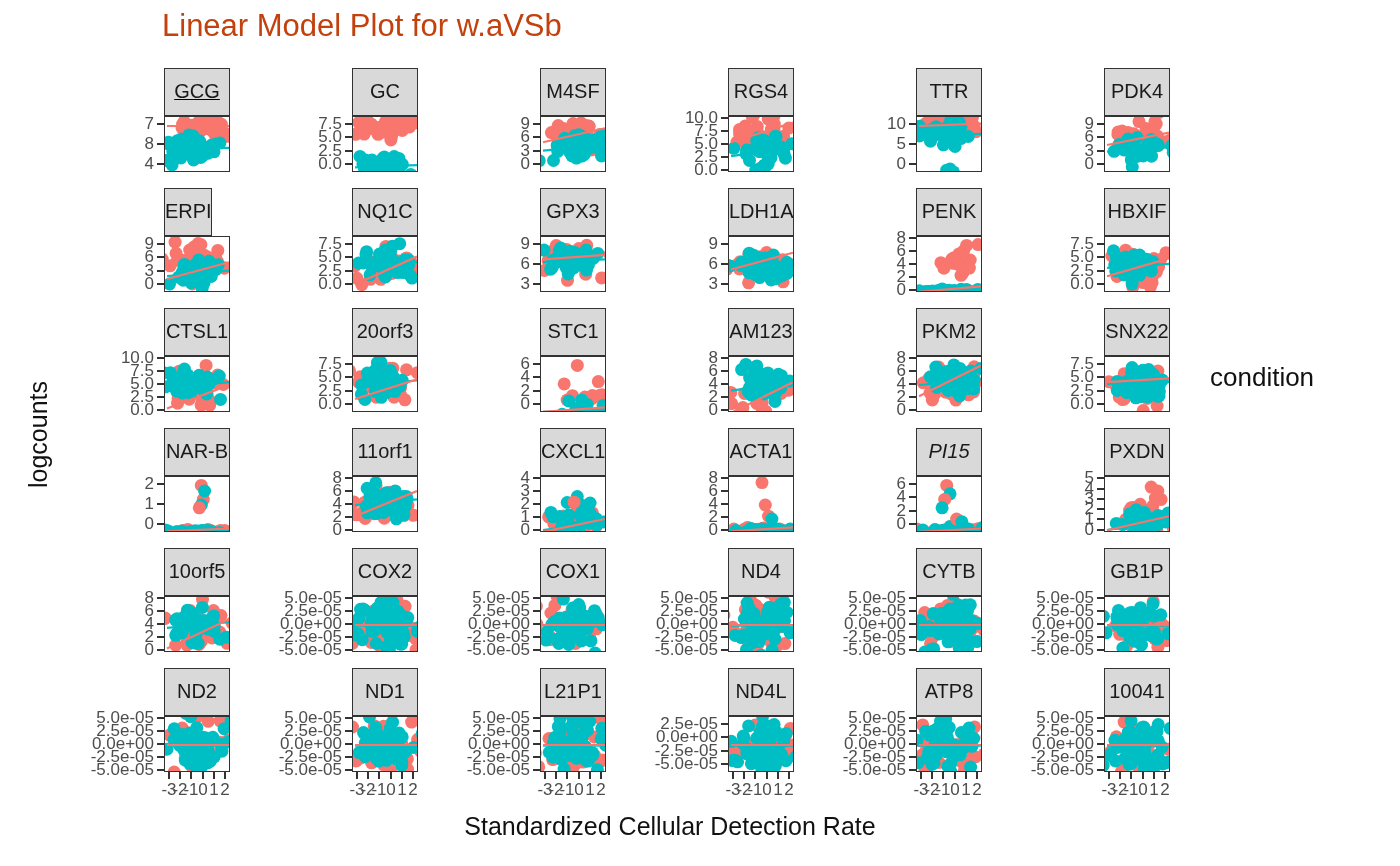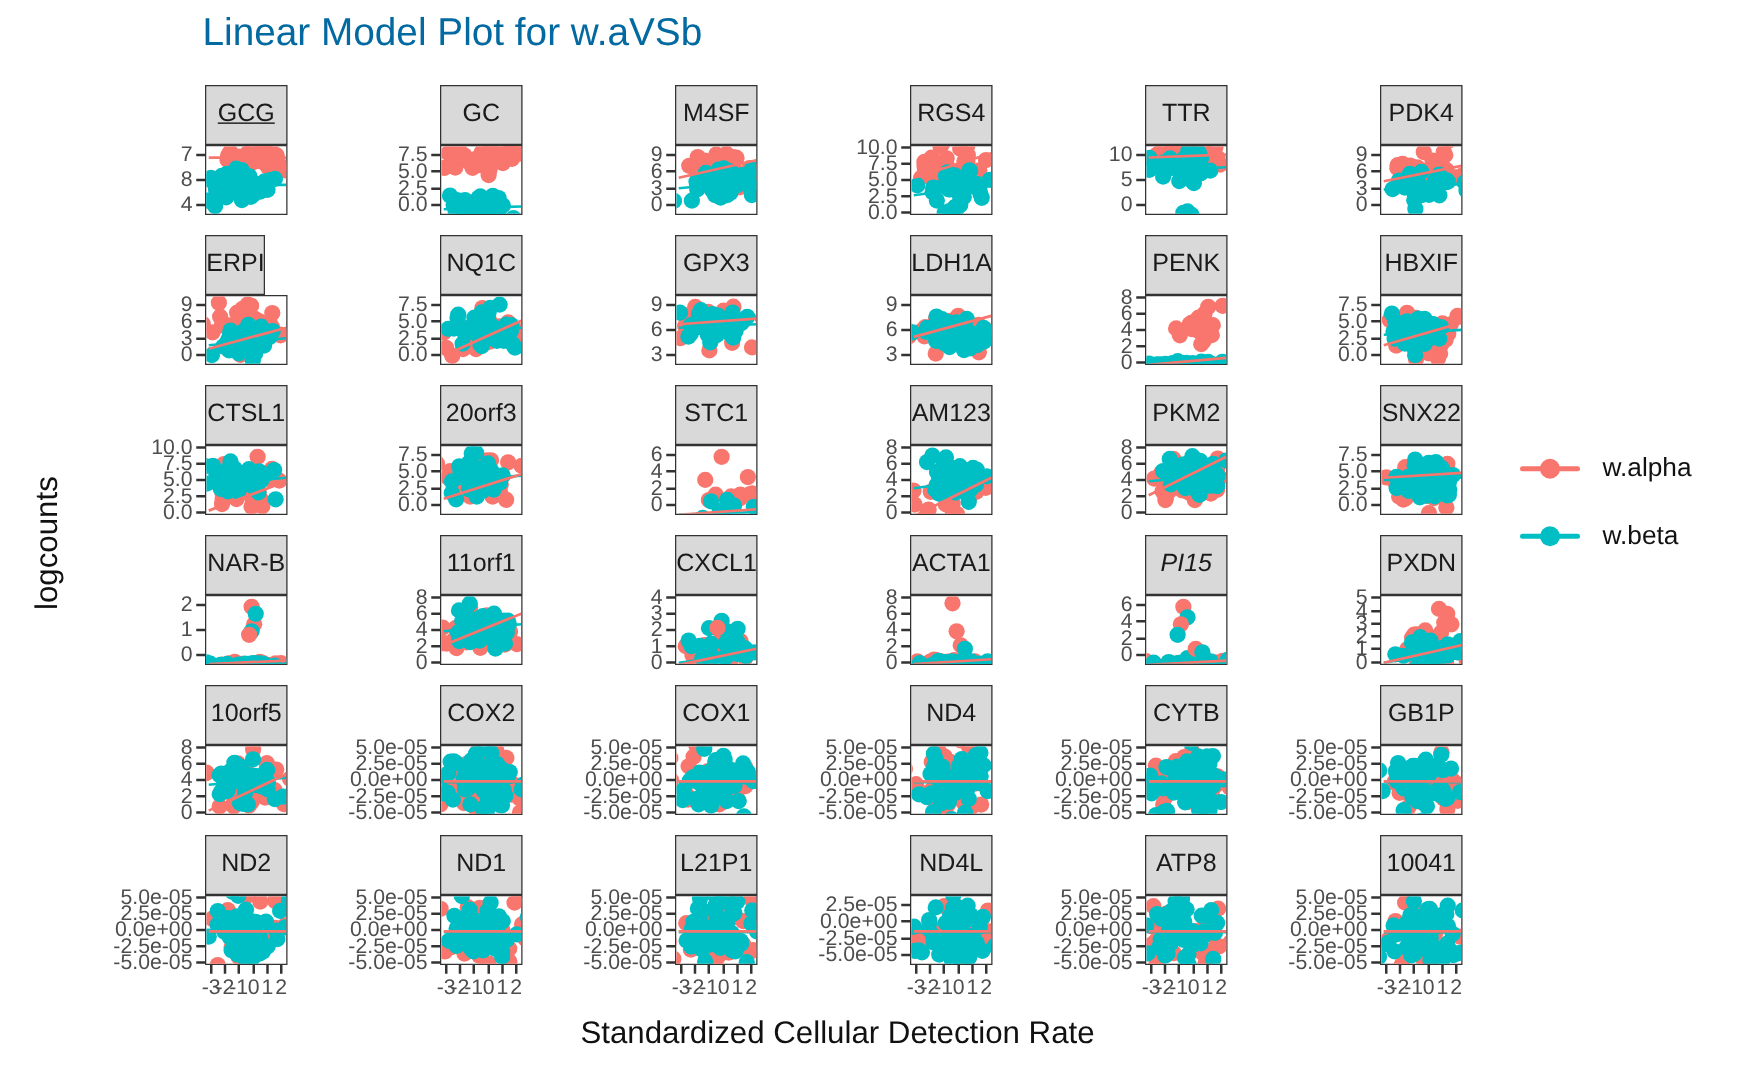--- a/index.html
+++ b/index.html
@@ -1,21 +1,21 @@
 <!DOCTYPE html>
 <html><head>
 <meta charset="utf-8">
 <style>
   html,body{margin:0;padding:0;}
   body{
     width:1400px;height:866px;position:relative;background:#ffffff;
     font-family:"Liberation Sans", sans-serif;overflow:hidden;
   }
   .chart-title{
-    position:absolute;left:162px;top:8px;font-size:31px;color:#0369a1;
+    position:absolute;left:162px;top:8px;font-size:31px;color:#c2410c;
     white-space:nowrap;
   }
   .y-axis-title{
     position:absolute;left:-62px;top:420px;width:200px;text-align:center;
     font-size:25px;color:#111111;transform:rotate(-90deg);
   }
   .x-axis-title{
     position:absolute;left:270px;top:812px;width:800px;text-align:center;
     font-size:25px;color:#111111;
   }
@@ -3384,29 +3384,14 @@
     <div class="xtick-label" style="left: 1118px; top: 781px;">-1</div>
     <div class="xtick-mark" style="left: 1142px; top: 772px;"></div>
     <div class="xtick-label" style="left: 1130px; top: 781px;">0</div>
     <div class="xtick-mark" style="left: 1153px; top: 772px;"></div>
     <div class="xtick-label" style="left: 1141px; top: 781px;">1</div>
     <div class="xtick-mark" style="left: 1164px; top: 772px;"></div>
     <div class="xtick-label" style="left: 1152px; top: 781px;">2</div>
   </div>
 
 <div class="legend">
-  <div id="legend-items">
-      <div class="legend-item">
-        <div class="legend-key">
-          <div class="legend-key-line" style="background: rgb(248, 118, 109);"></div>
-          <div class="legend-key-dot" style="background: rgb(248, 118, 109);"></div>
-        </div>
-        <div class="legend-label">w.alpha</div>
-      </div>
-      <div class="legend-item">
-        <div class="legend-key">
-          <div class="legend-key-line" style="background: rgb(0, 191, 196);"></div>
-          <div class="legend-key-dot" style="background: rgb(0, 191, 196);"></div>
-        </div>
-        <div class="legend-label">w.beta</div>
-      </div>
-    </div>
+  <div class="legend-title">condition</div>
 </div>
 
 </body></html>

